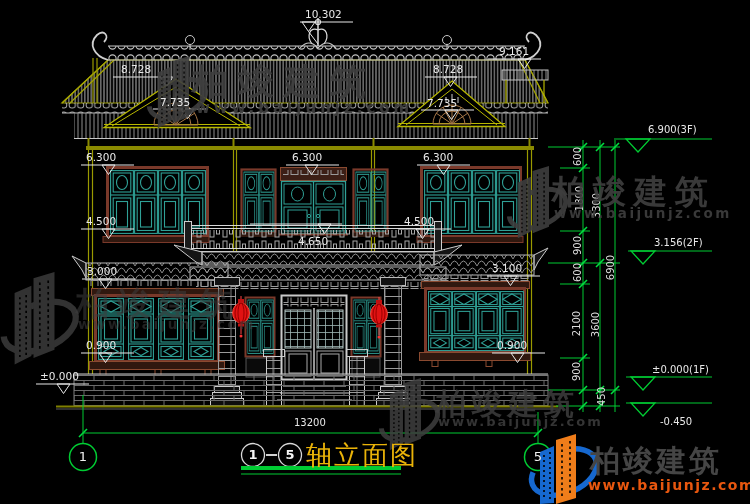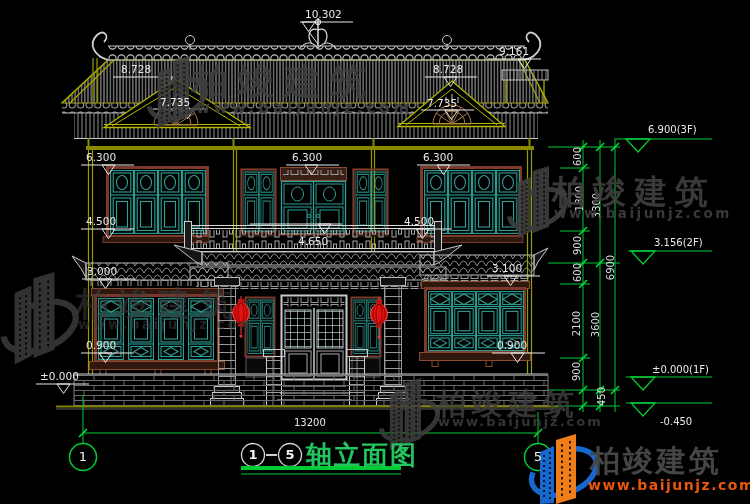--- a/index.html
+++ b/index.html
@@ -5,21 +5,21 @@
   html,body{margin:0;padding:0;background:#000;}
   #screen{position:relative;width:750px;height:504px;background:#000;overflow:hidden;
           font-family:"DejaVu Sans",sans-serif;}
   #screen svg{position:absolute;left:0;top:0;}
   .txt{position:absolute;color:#e8e8e8;font-size:10.5px;line-height:1.1;white-space:nowrap;}
   .txt-lg{font-size:10px;}
   .rot{position:absolute;width:40px;text-align:center;color:#dcdcdc;font-size:10px;
        transform:rotate(-90deg);transform-origin:center;white-space:nowrap;}
   .axis-num{position:absolute;width:16px;text-align:center;color:#f0f0f0;font-size:13px;}
   .title-num{position:absolute;width:14px;text-align:center;color:#f5f5f5;font-size:13px;font-weight:bold;}
-  .title-label{position:absolute;color:#22c55e;font-size:26px;font-weight:bold;letter-spacing:2px;}
+  .title-label{position:absolute;color:#eab308;font-size:26px;font-weight:normal;letter-spacing:2px;}
   .wm-brand{position:absolute;color:#3e3e3e;font-weight:bold;white-space:nowrap;}
   .wm-url{position:absolute;color:#3e3e3e;font-weight:bold;white-space:nowrap;}
   .w1b{left:192px;top:58px;font-size:36px;letter-spacing:10px;opacity:.92;}
   .w1u{left:196px;top:99px;font-size:15px;letter-spacing:4px;opacity:.92;}
   .w2b{left:552px;top:170px;font-size:33px;letter-spacing:8px;opacity:.92;}
   .w2u{left:554px;top:205px;font-size:13.5px;letter-spacing:2.5px;opacity:.92;}
   .w3b{left:76px;top:282px;font-size:33px;letter-spacing:8px;opacity:.55;}
   .w3u{left:78px;top:316px;font-size:13.5px;letter-spacing:2.5px;opacity:.55;}
   .w4b{left:436px;top:384px;font-size:30px;letter-spacing:6px;opacity:.85;}
   .w4u{left:438px;top:414px;font-size:13px;letter-spacing:2px;opacity:.85;}

